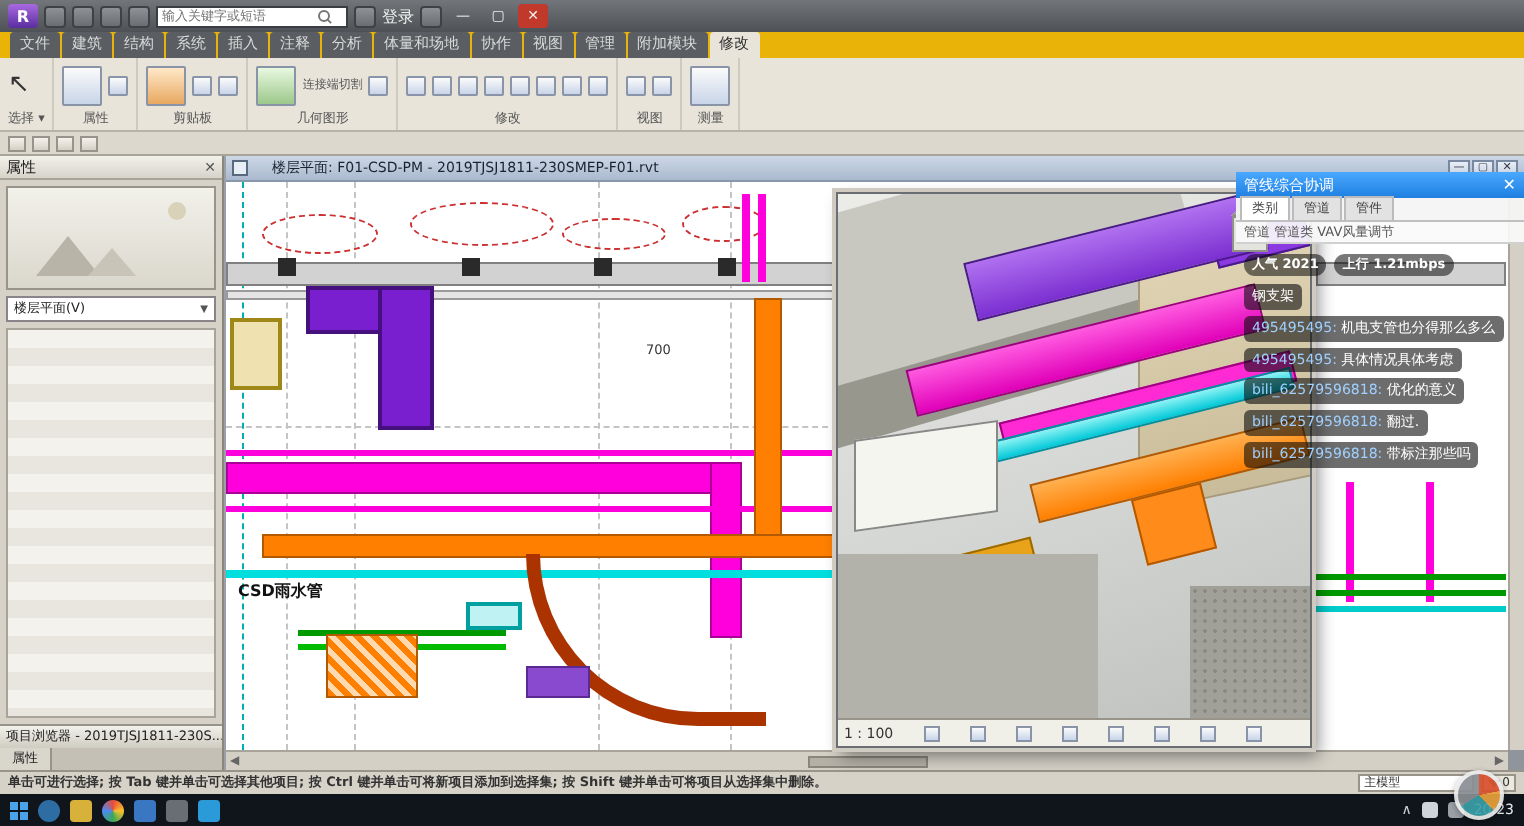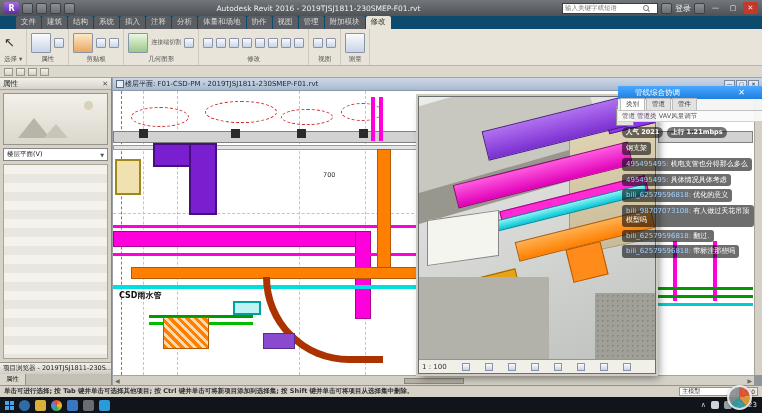--- a/index.html
+++ b/index.html
@@ -20,22 +20,22 @@
     height:11px; width:96px; padding:0 2px; }
   .tb-search input { border:none; outline:none; width:76px; font-size:6.5px; font-family:inherit; color:#444; }
   .mag { width:6px; height:6px; border:1px solid #777; border-radius:50%; position:relative; flex:none; }
   .mag::after { content:""; position:absolute; width:3px; height:1px; background:#777; bottom:-1px; right:-2px; transform:rotate(45deg); }
   .signin { color:#f0f0f0; }
   .winb { width:15px; height:12px; display:inline-flex; align-items:center; justify-content:center;
     font-size:7px; color:#eee; }
   .winb.close { background:#c0392b; border-radius:2px; }
 
   
-  .tabs-row { position:absolute; top:16px; left:0; right:0; height:13px; background:#0c4a6e;
-    display:flex; align-items:flex-end; padding-left:16px; gap:1px; z-index:5; }
+  .tabs-row { position:absolute; top:16px; left:0; right:0; height:13px; background:#eab308;
+    display:flex; align-items:flex-end; padding-left:5px; gap:1px; z-index:5; }
   .rtab { padding:1px 5px 2px; font-size:7.5px; color:#d8d8d8; background:#5a5e62; border-radius:2px 2px 0 0; white-space:nowrap; }
   .rtab.active { background:#e8e4da; color:#333; }
 
   
   .ribbon { position:absolute; top:29px; left:0; right:0; height:37px; background:#e8e4da;
     border-bottom:1px solid #b8b4aa; display:flex; z-index:5; }
   .rpanel { display:flex; flex-direction:column; border-right:1px solid #cfcabe; padding:2px 4px 0; }
   .rpanel-icons { flex:1; display:flex; align-items:center; gap:3px; }
   .ric { width:10px; height:10px; border:1px solid #8a94a8; background:linear-gradient(#fbfbfb,#c8d4e8); border-radius:1px; }
   .ric.big { width:20px; height:20px; }
@@ -74,21 +74,21 @@
     display:flex; align-items:center; padding:0 3px; font-size:6.5px; white-space:nowrap; overflow:hidden; }
   .pal-tabs { height:11px; display:flex; background:#c4c0b6; }
   .pal-tab { padding:0 6px; font-size:6.5px; background:#d9d6cc; border-right:1px solid #98948a;
     display:flex; align-items:center; }
 
   
   .canvas-area { position:absolute; left:113px; top:0; right:0; bottom:0; background:#8f959b; }
   .plan-window { position:absolute; inset:0; }
   .plan-titlebar { position:absolute; top:0; left:0; right:0; height:13px;
     background:linear-gradient(#cdd8e6,#a9b9ce); border-bottom:1px solid #8898aa;
-    display:flex; align-items:center; gap:1px; padding:0 3px; font-size:7px; color:#1a2430; }
+    display:flex; align-items:center; gap:12px; padding:0 3px; font-size:7px; color:#1a2430; }
   .pt-icon { width:8px; height:8px; border:1px solid #5a6a7e; background:#e8eef6; }
   .pt-btns { margin-left:auto; display:flex; gap:1px; }
   .ptb { width:11px; height:9px; border:1px solid #7888a0; background:linear-gradient(#e8eef6,#c4d0e0);
     font-size:5.5px; display:flex; align-items:center; justify-content:center; color:#334; }
   .plan-canvas { position:absolute; top:13px; left:0; right:8px; bottom:10px; background:#ffffff; overflow:hidden; }
   .vscroll { position:absolute; top:13px; right:0; bottom:10px; width:8px; background:#d4d0c6; border-left:1px solid #a8a49a; }
   .hscroll { position:absolute; left:0; right:8px; bottom:0; height:10px; background:#d4d0c6; border-top:1px solid #a8a49a;
     display:flex; align-items:center; justify-content:space-between; padding:0 2px; font-size:6px; color:#666; }
   .thumb { width:60px; height:6px; background:#b4b0a6; border:1px solid #8a867c; }
 
@@ -106,21 +106,21 @@
   .v3d-bar { position:absolute; left:0; right:0; bottom:0; height:14px; background:#f0efe8;
     border-top:1px solid #98948a; display:flex; align-items:center; gap:15px; padding:0 3px; font-size:7px; color:#333; }
   .vic { width:8px; height:8px; border:1px solid #8a94a8; background:linear-gradient(#fbfbfb,#c8d4e8); }
   .cube-front { position:absolute; width:18px; height:18px; background:#e4e4de; border:1px solid #909088; }
   .cube-top { position:absolute; width:18px; height:7px; background:#f2f2ec; border:1px solid #909088; transform:skewX(-45deg); }
 
   
   .chat-overlay { position:absolute; left:618px; top:86px; width:144px; height:292px; z-index:50;
     display:flex; flex-direction:column; }
   .rp-header { height:13px; background:linear-gradient(#4aa8ff,#1e7fe0); color:#fff; font-size:7.5px;
-    display:flex; align-items:center; justify-content:space-between; padding:0 17px; }
+    display:flex; align-items:center; justify-content:space-between; padding:0 4px; }
   .rp-x { font-size:8px; }
   .rp-tabs { height:12px; background:rgba(244,244,244,.95); border-bottom:1px solid #c0c0c0;
     display:flex; gap:1px; padding:0 2px; align-items:flex-end; }
   .rp-tab { font-size:6.5px; padding:1px 5px; background:#e2e2e2; border:1px solid #bbb; border-bottom:none; color:#444; }
   .rp-tab.sel { background:#fff; }
   .rp-row { height:11px; background:rgba(250,250,250,.92); border-bottom:1px solid #d0d0d0;
     font-size:6.5px; color:#555; display:flex; align-items:center; padding:0 4px; white-space:nowrap; overflow:hidden; }
   .chat-meta { display:flex; gap:4px; margin:5px 4px 2px;font-weight:bold; }
   .chip { background:rgba(10,10,10,.55); color:#fff; font-size:6.5px; padding:1px 4px; border-radius:6px; }
   .chat-list { display:flex; flex-direction:column; gap:3px; padding:2px 4px; overflow:hidden; }
@@ -159,21 +159,20 @@
 </style>
 </head>
 <body>
 
 <div class="titlebar">
   <div class="app-btn">R</div>
   <div class="qat"></div>
   <div class="qat"></div>
   <div class="qat"></div>
   <div class="qat"></div>
-  <span class="tb-title">Autodesk Revit 2016 - 2019TJSJ1811-230SMEP-F01.rvt</span>
   <div class="tb-search">
     <input placeholder="输入关键字或短语" style="">
     <div class="mag"></div>
   </div>
   <div class="qat"></div>
   <span class="signin">登录</span>
   <div class="qat"></div>
   <span class="win-btns">
     <span class="winb">—</span>
     <span class="winb">▢</span>
@@ -408,21 +407,20 @@
 
   <div class="chat-meta">
     <span class="chip">人气 2021</span>
     <span class="chip">上行 1.21mbps</span>
   </div>
   <div class="chat-list">
     <div class="bubble"><span class="cu"></span><span class="ct">钢支架</span></div>
     <div class="bubble"><span class="cu">495495495: </span><span class="ct">机电支管也分得那么多么</span></div>
     <div class="bubble"><span class="cu">495495495: </span><span class="ct">具体情况具体考虑</span></div>
     <div class="bubble"><span class="cu">bili_62579596818: </span><span class="ct">优化的意义</span></div>
-    <div class="bubble"><span class="cu">bili_98707073108: </span><span class="ct">有人做过天花吊顶模型吗</span></div>
     <div class="bubble"><span class="cu">bili_62579596818: </span><span class="ct">翻过.</span></div>
     <div class="bubble"><span class="cu">bili_62579596818: </span><span class="ct">带标注那些吗</span></div>
   </div>
 </div>
 
 <div class="statusbar">
   <span class="status-hint">单击可进行选择; 按 Tab 键并单击可选择其他项目; 按 Ctrl 键并单击可将新项目添加到选择集; 按 Shift 键并单击可将项目从选择集中删除。</span>
   <span class="sb-spacer"></span>
   <span class="workset">
       <span>主模型</span>

